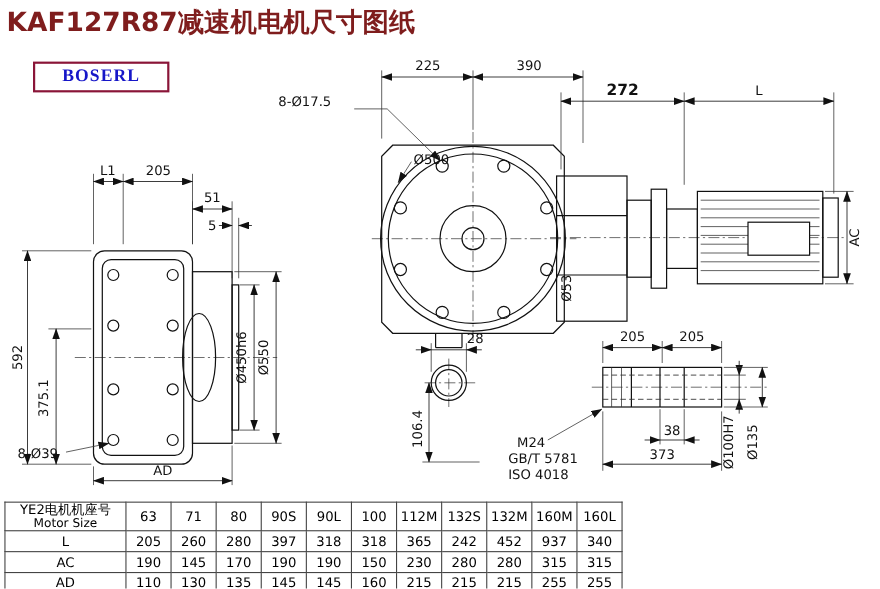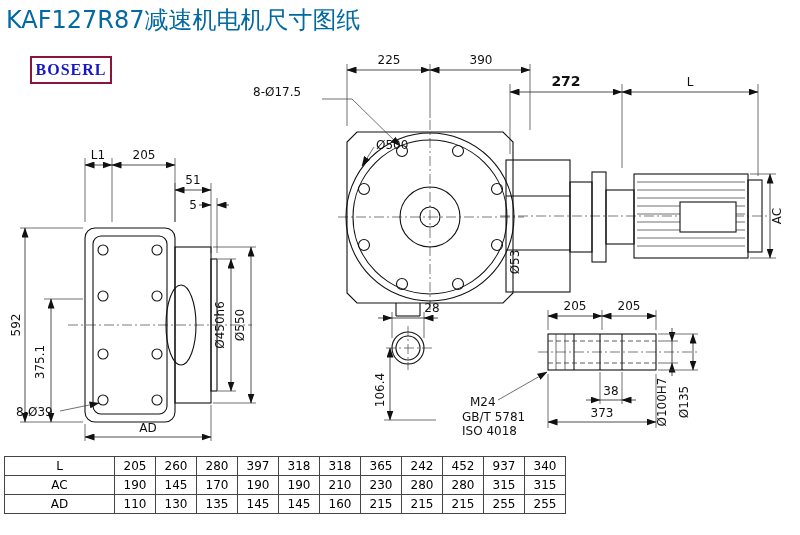--- a/index.html
+++ b/index.html
@@ -1,19 +1,19 @@
 <!DOCTYPE html>
 <html><head>
 <meta charset="utf-8">
 <style>
   * { margin:0; padding:0; box-sizing:border-box; }
   html,body { width:800px; height:535px; }
   body { background:#fff; font-family:"DejaVu Sans", sans-serif; position:relative; overflow:hidden; }
-  .title { position:absolute; left:6px; top:4px; font-size:24px; font-weight:normal; color:#0369a1; white-space:nowrap; }
-  .logo { position:absolute; left:30px; top:56px; width:82px; height:28px; border:2px solid #8a1538;
+  .title { position:absolute; left:6px; top:4px; font-size:24px; font-weight:bold; color:#7f1d1d; white-space:nowrap; }
+  .logo { position:absolute; left:30px; top:56px; width:124px; height:28px; border:2px solid #8a1538;
           display:flex; align-items:center; justify-content:center; background:#fff; }
   .logo span { color:#1616c8; font-family:"Liberation Serif", serif; font-weight:bold; font-size:16px; letter-spacing:1px; }
   svg.drawing { position:absolute; left:0; top:0; }
   svg text { font-family:"DejaVu Sans", sans-serif; font-size:12px; fill:#111; }
   svg text.b { font-weight:bold; font-size:14px; }
   .ln   { stroke:#111; stroke-width:1.1; fill:none; }
   .lnf  { stroke:#111; stroke-width:1.1; fill:#fff; }
   .thin { stroke:#333; stroke-width:0.7; fill:none; }
   .dim  { stroke:#222; stroke-width:0.8; fill:none; }
   .cl   { stroke:#444; stroke-width:0.7; fill:none; stroke-dasharray:10 3 2 3; }
@@ -251,20 +251,37 @@
 
     <line class="thin" x1="658" y1="334" x2="698" y2="334"></line>
     <line class="thin" x1="658" y1="370" x2="698" y2="370"></line>
     <line class="dim" x1="693" y1="334" x2="693" y2="370" marker-start="url(#mb)" marker-end="url(#ma)"></line>
     <text class="d" x="688" y="402" text-anchor="middle" transform="rotate(-90 688 402)">Ø135</text>
   </g>
 </svg>
 
 <table class="spec">
   <tbody>
+      <tr>
+    <td class="lab">
+      <div class="cn">YE2电机机座号</div>
+      <div class="en">Motor Size</div>
+    </td>
+    <td class="v">63</td>
+    <td class="v">71</td>
+    <td class="v">80</td>
+    <td class="v">90S</td>
+    <td class="v">90L</td>
+    <td class="v">100</td>
+    <td class="v">112M</td>
+    <td class="v">132S</td>
+    <td class="v">132M</td>
+    <td class="v">160M</td>
+    <td class="v">160L</td>
+  </tr>
   <tr>
     <td class="lab">L</td>
     <td class="v">205</td>
     <td class="v">260</td>
     <td class="v">280</td>
     <td class="v">397</td>
     <td class="v">318</td>
     <td class="v">318</td>
     <td class="v">365</td>
     <td class="v">242</td>
@@ -272,21 +289,21 @@
     <td class="v">937</td>
     <td class="v">340</td>
   </tr>
   <tr>
     <td class="lab">AC</td>
     <td class="v">190</td>
     <td class="v">145</td>
     <td class="v">170</td>
     <td class="v">190</td>
     <td class="v">190</td>
-    <td class="v">210</td>
+    <td class="v">150</td>
     <td class="v">230</td>
     <td class="v">280</td>
     <td class="v">280</td>
     <td class="v">315</td>
     <td class="v">315</td>
   </tr>
   <tr>
     <td class="lab">AD</td>
     <td class="v">110</td>
     <td class="v">130</td>

